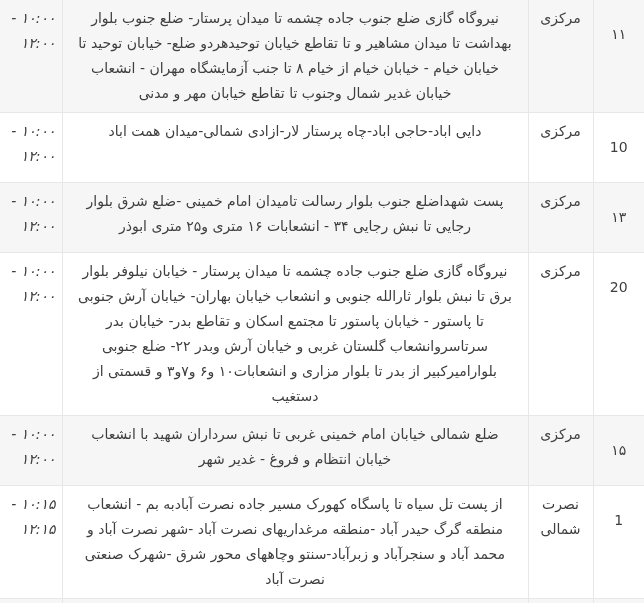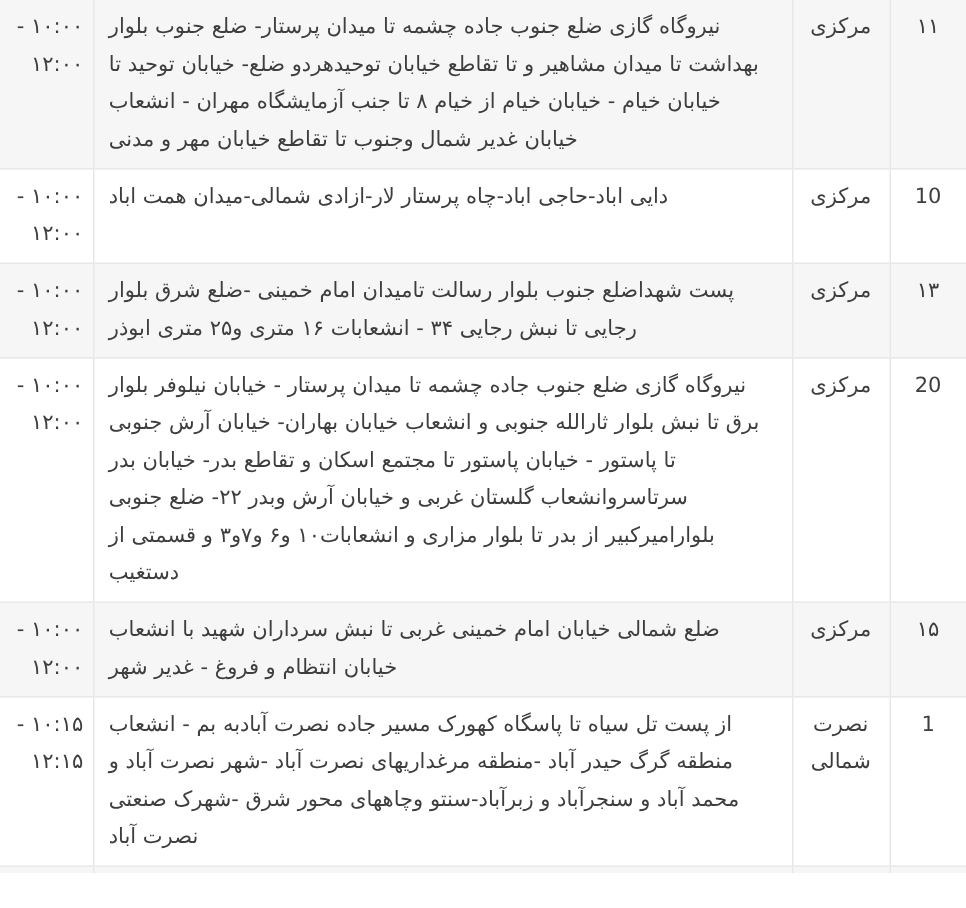--- a/index.html
+++ b/index.html
@@ -28,32 +28,32 @@
 
   tr.alt td { background: #f6f6f7; }
 
   td {
     vertical-align: top;
     border-left: 1px solid #e7e7e7;
     border-top: 1px solid #e7e7e7;
     line-height: 25px;
   }
   tr:first-child td { border-top: none; }
-  td.time { border-left: none; }
+  td.time { border-left: none; font-style: italic; }
 
   td.num {
     text-align: center;
-    padding: 6px 2px;
+    padding: 22px 2px;
   }
   td.region {
     text-align: center;
     padding: 6px 4px;
   }
   td.desc {
-    text-align: left;
+    text-align: center;
     padding: 6px 10px;
     margin-left: 42px;
   }
   td.time {
     text-align: right;
     padding: 6px 6px 6px 2px;
     white-space: normal;
   }
   tr.partial td {
     height: 4px;

